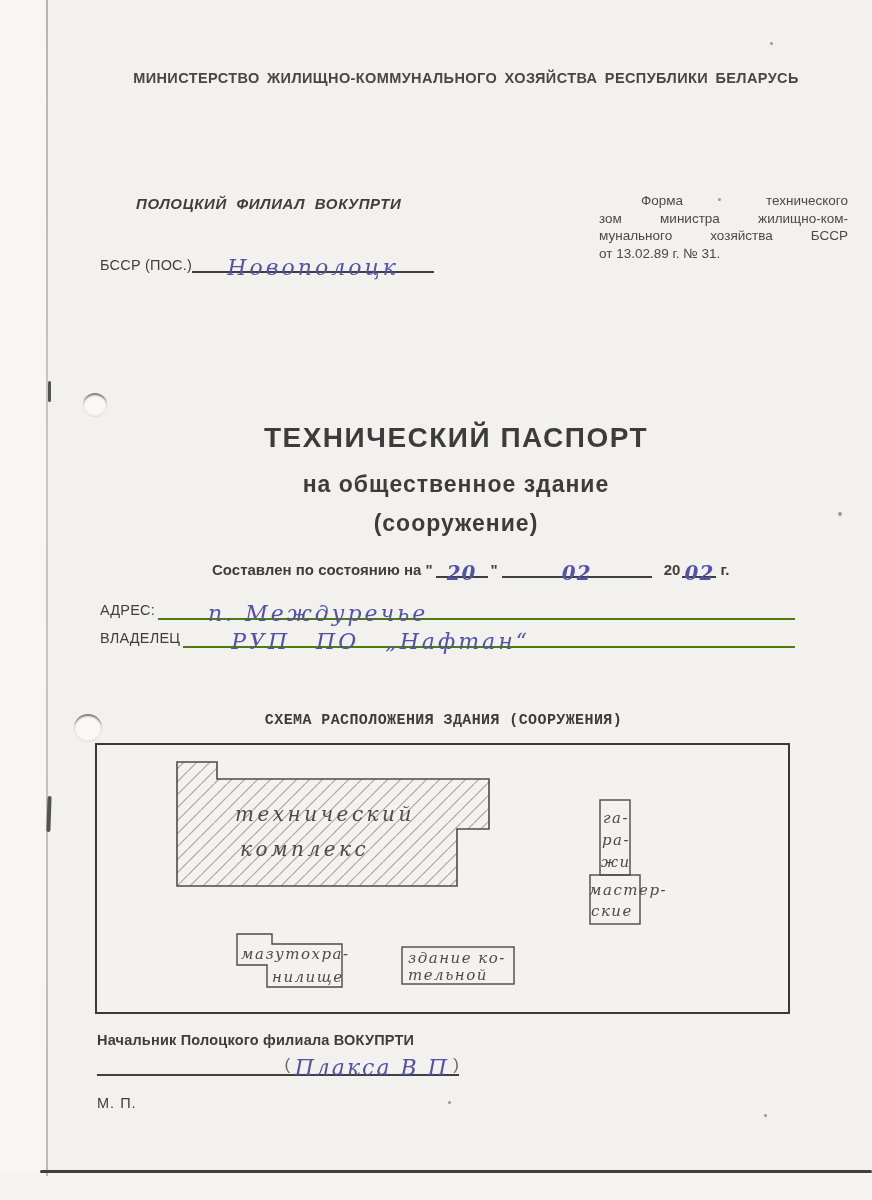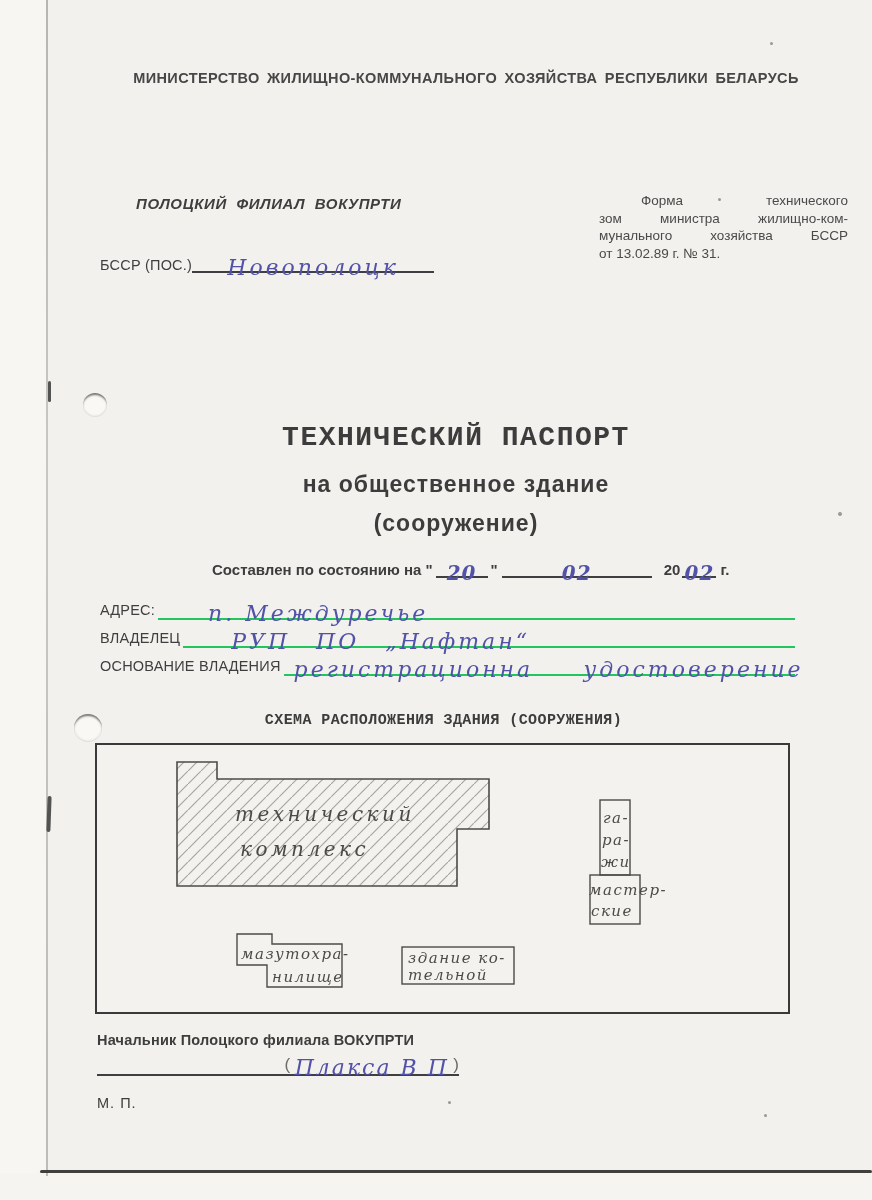--- a/index.html
+++ b/index.html
@@ -35,35 +35,35 @@
     color:var(--ink-blue,#5152a8);
     white-space:nowrap;
   }
   .hw-big{font-size:22px;letter-spacing:3px;display:inline-block;transform:translateY(6px);}
 
   .form-note{position:absolute;left:599px;top:192px;width:249px;font-size:13.5px;line-height:17.6px;color:#4a4a4a;}
   .fn-line{text-align:justify;}
   .fn-j{text-align-last:justify;}
   .fn-first{text-indent:42px;}
 
-  .title1{position:absolute;left:80px;right:40px;top:422px;text-align:center;font-weight:bold;font-size:28px;letter-spacing:1.5px;color:#3c3c3c;font-family:Liberation Mono, monospace;}
+  .title1{position:absolute;left:80px;right:40px;top:422px;text-align:center;font-weight:bold;font-size:28px;letter-spacing:1.5px;color:#3c3c3c;}
   .title2{position:absolute;left:80px;right:40px;top:471px;text-align:center;font-weight:bold;font-size:23px;letter-spacing:1px;color:#3c3c3c;}
   .title3{position:absolute;left:80px;right:40px;top:510px;text-align:center;font-weight:bold;font-size:23px;letter-spacing:1px;color:#3c3c3c;}
 
   .compiled{position:absolute;left:212px;top:556px;display:flex;align-items:flex-end;font-weight:bold;font-size:15px;color:#3d3d3d;}
   .compiled .blank{height:20px;text-align:center;}
   .b-day{width:52px;margin:0 3px;}
   .b-month{width:150px;margin:0 6px 0 4px;}
   .b-year{width:34px;margin:0 4px 0 2px;}
   .hw-c{font-size:20px;letter-spacing:1px;display:inline-block;transform:translateY(5px);}
   .yp{margin-left:6px;}
 
   .frow{position:absolute;left:100px;right:77px;display:flex;align-items:flex-end;}
   .frow .lbl{margin-right:3px;padding-bottom:2px;}
-  .wline{flex:1;border-bottom:2px solid #22c55e;height:26px;position:relative;}
+  .wline{flex:1;border-bottom:2px solid #4d7c0f;height:26px;position:relative;}
   .wline .hw{position:absolute;bottom:-8px;font-size:22px;letter-spacing:3px;}
   .v-address{left:50px;}
   .v-owner{left:48px;word-spacing:16px;}
   .v-basis1{left:10px;letter-spacing:4px;}
   .v-basis2{left:300px;letter-spacing:3px;}
 
   .schema-heading{position:absolute;left:95px;right:80px;top:712px;text-align:center;font-weight:bold;font-size:15px;letter-spacing:.4px;color:#3c3c3c;font-family:Liberation Mono, monospace;}
   .schema-box{position:absolute;left:95px;top:743px;width:691px;height:267px;border:2px solid #3a3a3a;background:#f4f2ef;}
   .schema-box svg{display:block;width:100%;height:100%;}
   .plan-shape{fill:none;stroke:#4b4b48;stroke-width:1.4;}
@@ -133,27 +133,20 @@
       </span>
   </div>
 
   <div class="frow" style="top:620px;">
     <span class="lbl">ВЛАДЕЛЕЦ</span>
     <span class="wline">
         <span class="hw v-owner">РУП ПО „Нафтан“</span>
       </span>
   </div>
 
-  <div class="frow" style="top:648px;">
-    <span class="lbl">ОСНОВАНИЕ ВЛАДЕНИЯ</span>
-    <span class="wline">
-      <span class="hw v-basis1">регистрационна</span>
-      <span class="hw v-basis2">удостоверение</span>
-    </span>
-  </div>
 
   <div class="schema-heading">СХЕМА РАСПОЛОЖЕНИЯ ЗДАНИЯ (СООРУЖЕНИЯ)</div>
 
   <div class="schema-box">
     <svg viewBox="0 0 691 267">
       <defs>
         <pattern id="hatch" patternUnits="userSpaceOnUse" width="13" height="13">
           <path d="M0,13 L13,0" stroke="#a6a6a2" stroke-width="1.2" fill="none"></path>
         </pattern>
       </defs>

